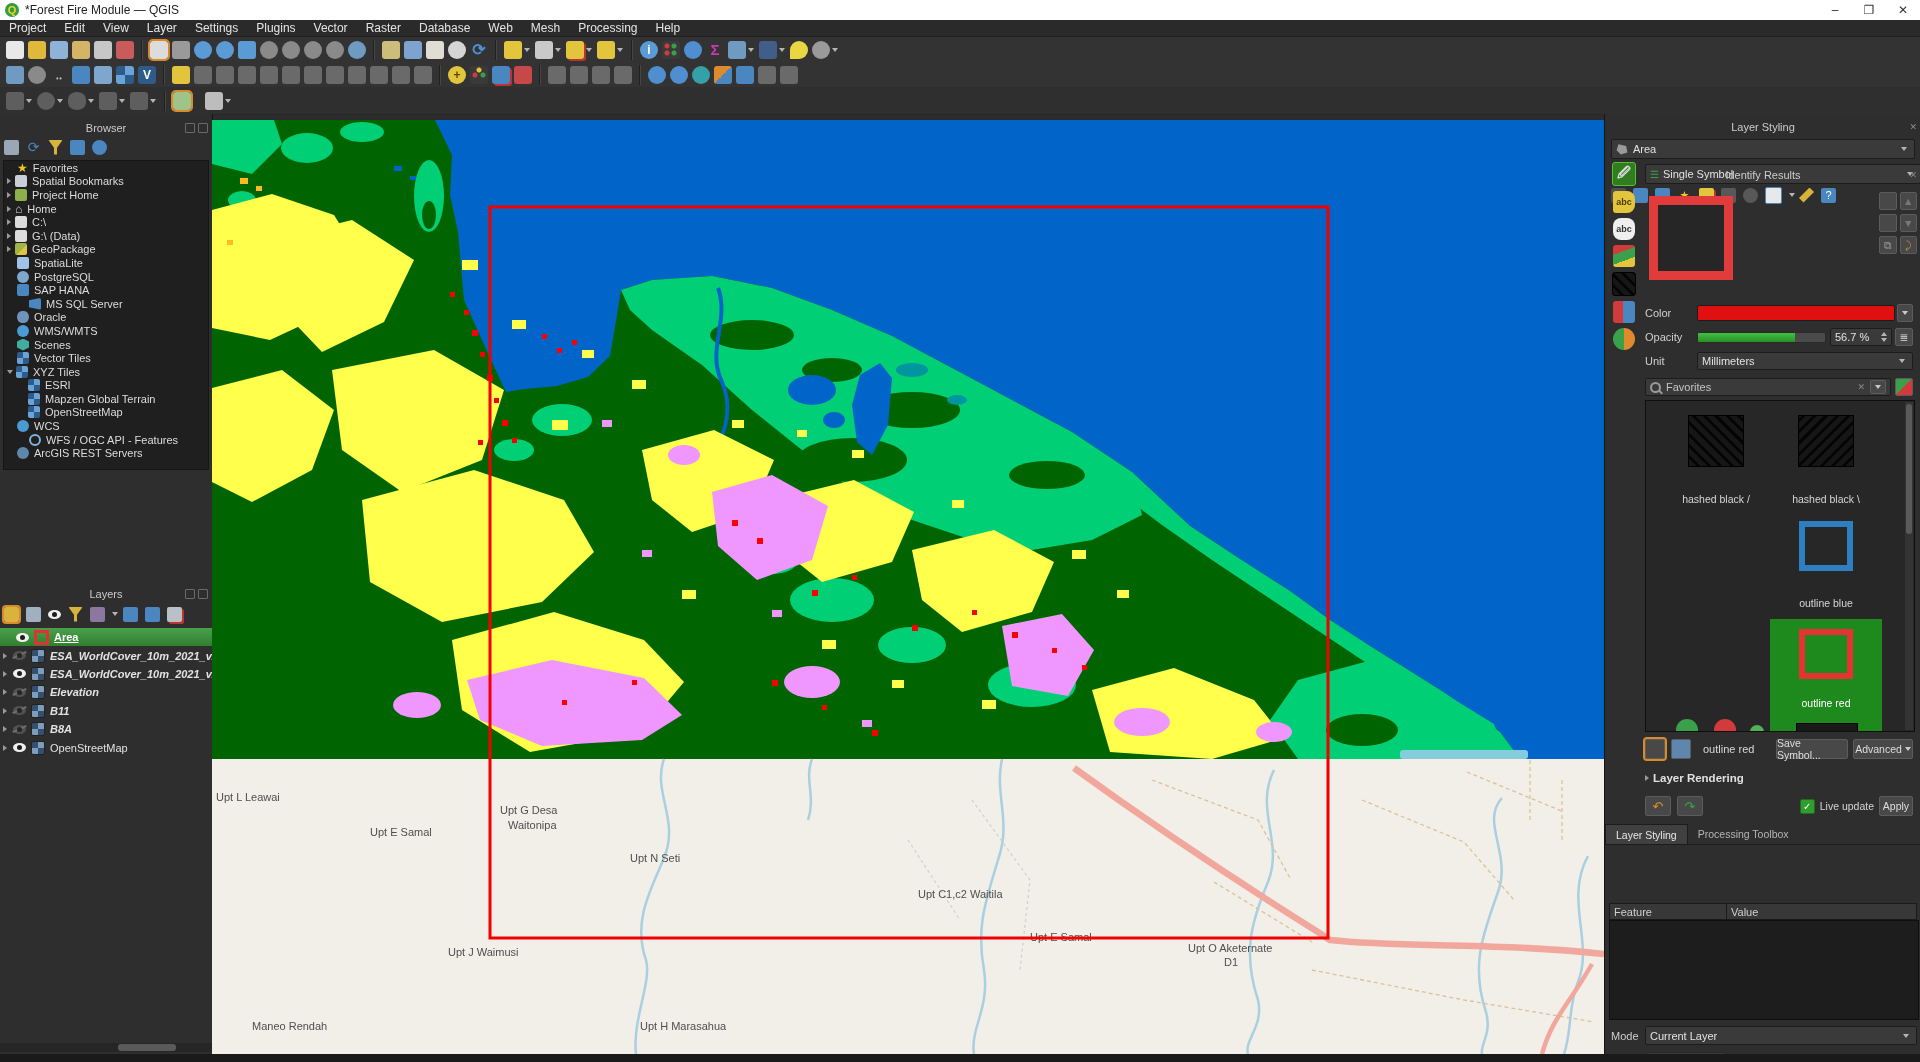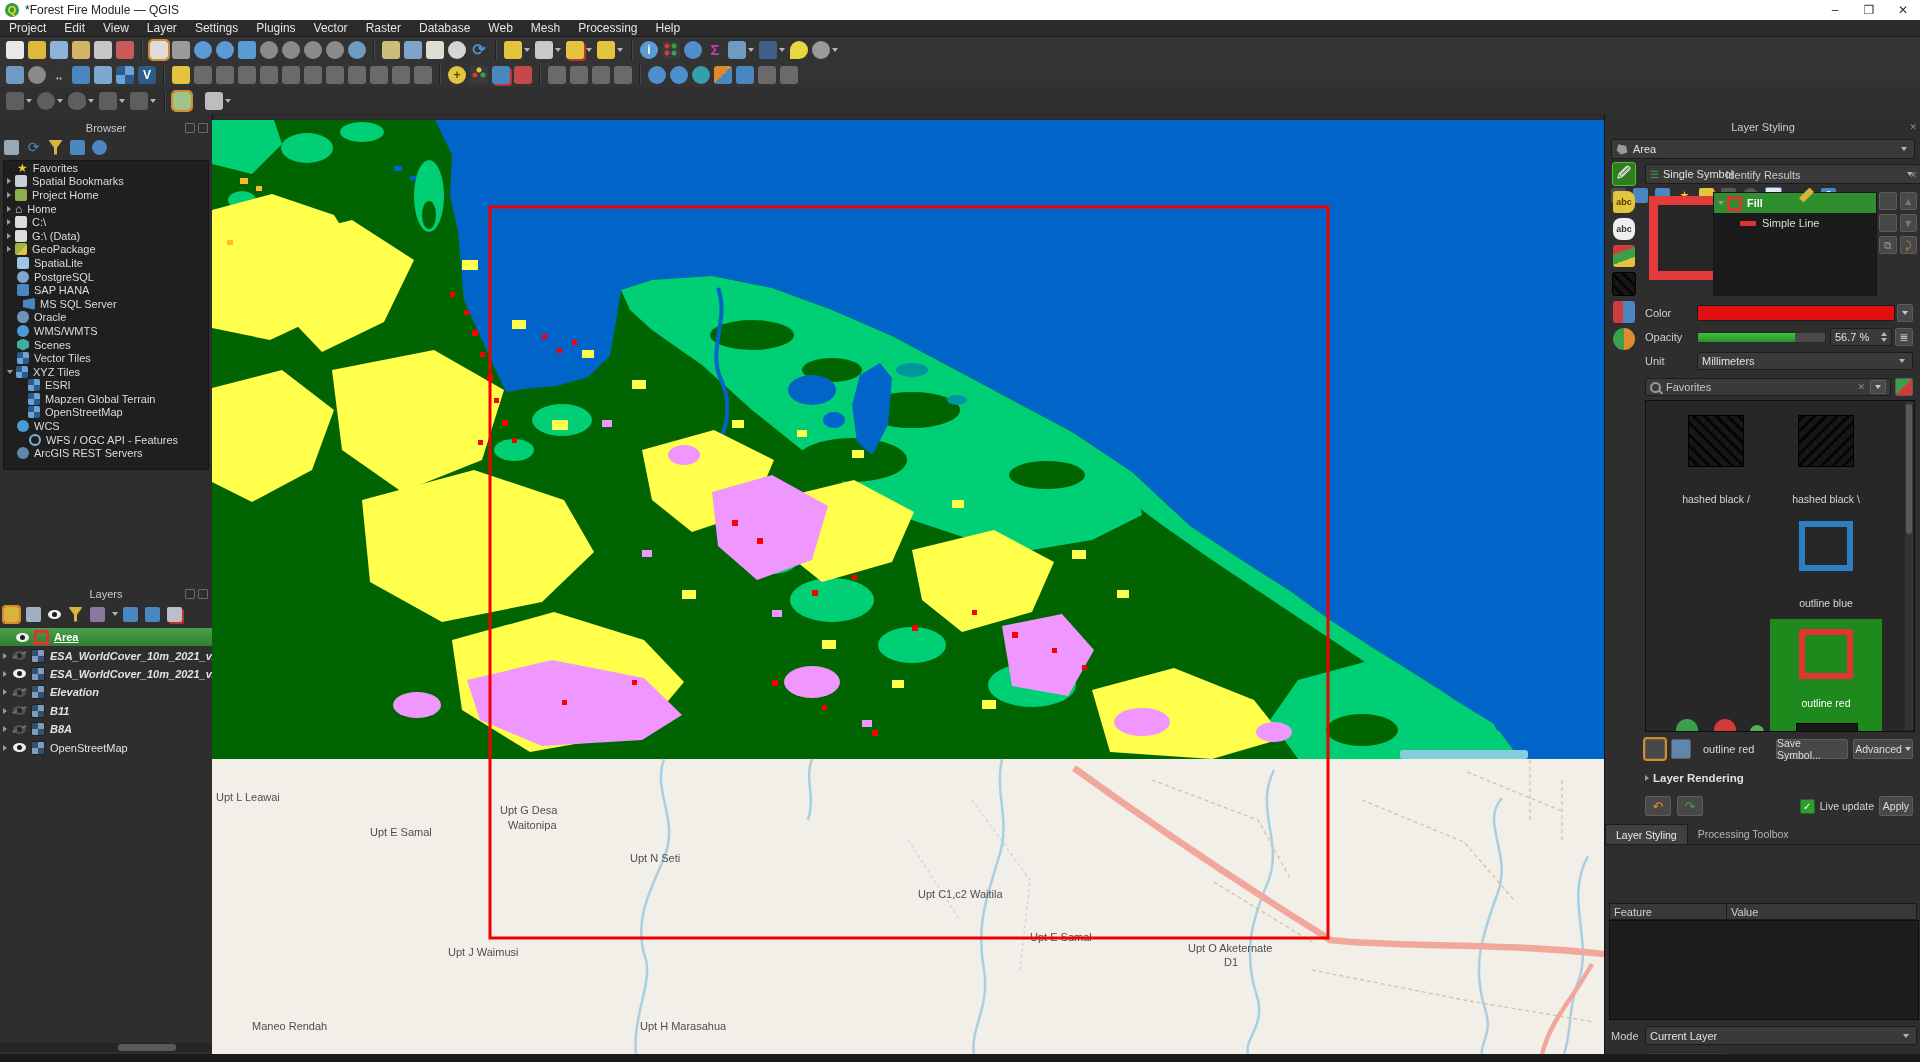--- a/index.html
+++ b/index.html
@@ -260,21 +260,21 @@
       <div class="brow" style="padding-left:6px">
           <span class="noexp"></span>
           <span class="bico" style="background:#7da7cc;border-radius:50%"></span>
           <span>PostgreSQL</span>
         </div>
       <div class="brow" style="padding-left:6px">
           <span class="noexp"></span>
           <span class="bico" style="background:#4a86c0"></span>
           <span>SAP HANA</span>
         </div>
-      <div class="brow" style="padding-left:12px">
+      <div class="brow" style="padding-left:18px">
           <span class="noexp"></span>
           <span class="bico" style="background:#4a86c0;clip-path:polygon(0 20%,100% 0,100% 100%,0 80%)"></span>
           <span>MS SQL Server</span>
         </div>
       <div class="brow" style="padding-left:6px">
           <span class="noexp"></span>
           <span class="bico" style="background:#6f94bb;border-radius:50%/60%"></span>
           <span>Oracle</span>
         </div>
       <div class="brow" style="padding-left:6px">
@@ -588,31 +588,20 @@
       <div class="stripico" style="background:linear-gradient(90deg,#3ba04a 50%,#e08a2e 50%);border-radius:50%"></div>
     </div>
 
     <div class="combo a" style="left:40px;top:50px;width:266px;height:18px;">
       <span style="color:#3ba04a;font-size:10px;margin-right:4px">☰</span>
       <span>Single Symbol</span>
       <span class="dd"></span>
     </div>
 
     <div class="a" style="left:44px;top:82px;width:66px;height:66px;border:9px solid #e23b3b;background:#262626;"></div>
-    <div class="a treebox" style="left:108px;top:78px;width:162px;height:102px;background:#1b1b1b;">
-      <div class="r" style="height:20px;background:#2f8f2f;padding-left:4px;">
-        <span class="expd"></span>
-        <span class="areaico" style="border-color:#e03232"></span>
-        <b style="color:#fff">Fill</b>
-      </div>
-      <div class="r" style="height:20px;padding-left:26px;">
-        <span style="width:16px;height:5px;background:#e03232;margin-right:6px"></span>
-        <span>Simple Line</span>
-      </div>
-    </div>
     <div class="a" style="left:274px;top:78px;width:38px;">
       <div class="r" style="gap:3px;margin-bottom:4px;">
         <span class="btn g" style="width:16px;height:16px;color:#3ec43e;font-weight:bold"></span>
         <span class="btn" style="width:16px;height:16px;color:#777">▲</span>
       </div>
       <div class="r" style="gap:3px;margin-bottom:4px;">
         <span class="btn" style="width:16px;height:16px;"></span>
         <span class="btn" style="width:16px;height:16px;color:#777">▼</span>
       </div>
       <div class="r" style="gap:3px;">

